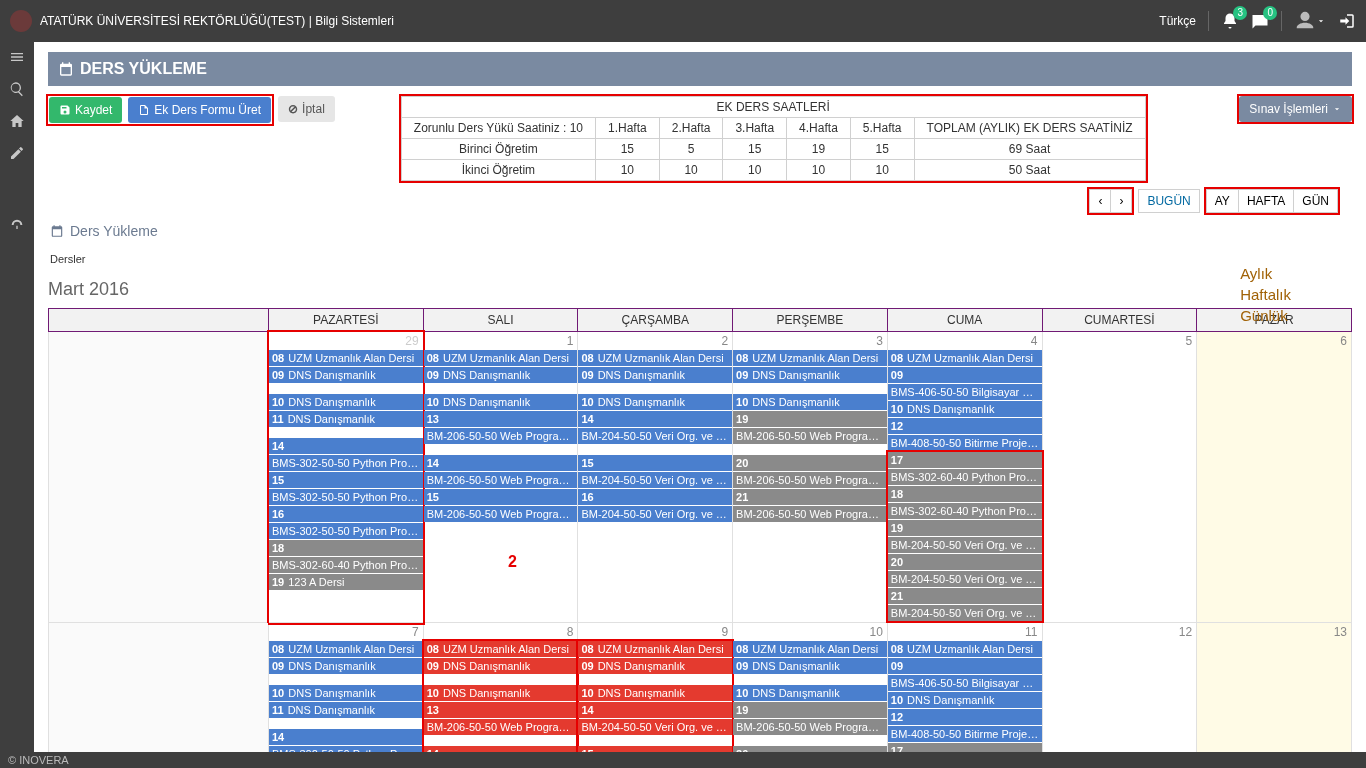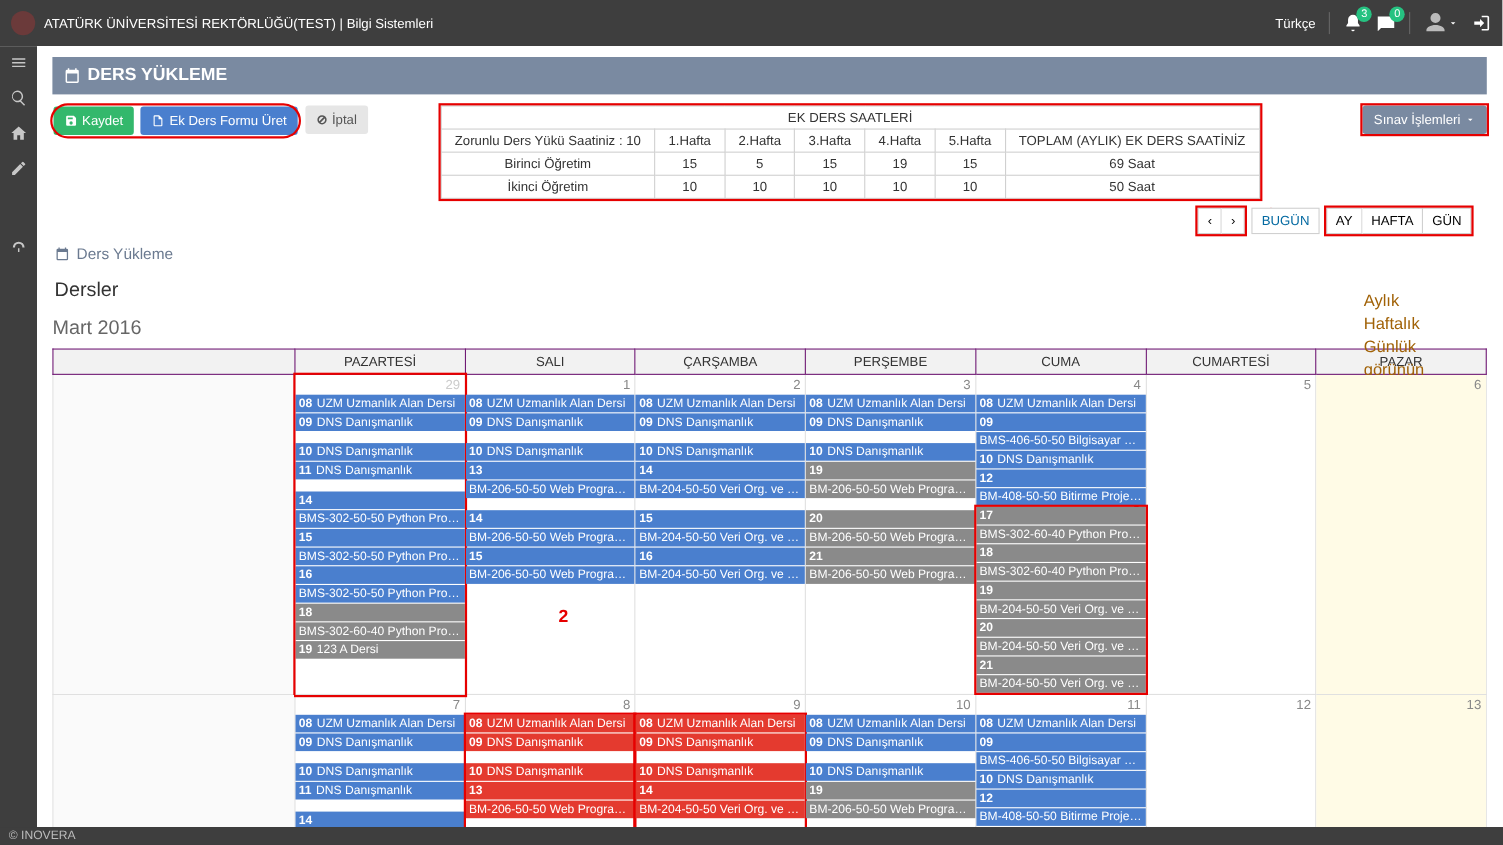--- a/index.html
+++ b/index.html
@@ -46,21 +46,21 @@
   .calnav { display:flex; align-items:center; gap:6px; position:absolute; right:14px; }
   .navgroup{ display:flex;}
   .navbtn{ border:1px solid #d0d0d0; background:#fff; padding:4px 8px; font-size:12px; cursor:pointer;}
   .navbtn.off{ color:#0369a1;}
   .navbtn+.navbtn{ border-left:none;}
   .navrow{ position:relative; height:28px; margin-top:-28px;}
 
   .annot-right{ color:#a16207; font-size:15px; position:absolute; right:36px; line-height:1.4; text-align:left;}
 
   .monthlbl{ text-align:left; font-size:18px; color:#666; margin:14px 0 8px;}
-  .derslbl{ font-size:18px; color:#333; margin:6px 0 0 2px;}
+  .derslbl{ font-size:11px; color:#333; margin:6px 0 0 2px;}
 
   .calwrap{ position:relative;}
   .cal { width:100%; border-collapse:collapse; table-layout:fixed;}
   .cal col.first{width:220px;}
   .cal th{ background:#f2f2f2; font-weight:normal; font-size:12px; padding:4px; border:1px solid #701a75;}
   .cal td{ border:1px solid #e0e0e0; vertical-align:top; padding:0; position:relative; min-width:140px;}
   .cal td.first{ background:#fafafa;}
   .daynum{ text-align:right; font-size:12px; color:#888; padding:2px 4px;}
   .daynum.dim{ color:#ccc;}
   .ev{ font-size:11px; color:#fff; padding:1px 3px; margin:0 0 1px 0; white-space:nowrap; overflow:hidden; text-overflow:ellipsis; line-height:14px;}
@@ -141,21 +141,21 @@
 
   <div class="main">
     <div class="pagehead">
       <svg viewBox="0 0 24 24">
           <path d="M19 4h-1V2h-2v2H8V2H6v2H5a2 2 0 00-2 2v14a2 2 0 002 2h14a2 2 0 002-2V6a2 2 0 00-2-2zm0 16H5V9h14v11z"></path>
         </svg>
       <span>DERS YÜKLEME</span>
     </div>
 
     <div class="toolbar" style="position:relative">
-      <span class="redbox" style="display:inline-flex; gap:6px; padding:1px;border-radius:16px;">
+      <span class="redbox" style="display:inline-flex; gap:6px; padding:1px;">
         <button class="btn green">
           <svg viewBox="0 0 24 24" style="width:12px;height:12px;fill:#fff">
               <path d="M17 3H5a2 2 0 00-2 2v14a2 2 0 002 2h14a2 2 0 002-2V7l-4-4zM12 19a3 3 0 110-6 3 3 0 010 6zm3-10H6V6h9v3z"></path>
             </svg>
           <span>Kaydet</span>
         </button>
         <button class="btn blue">
           <svg viewBox="0 0 24 24" style="width:12px;height:12px;fill:#fff">
               <path d="M14 2H6a2 2 0 00-2 2v16a2 2 0 002 2h12a2 2 0 002-2V8l-6-6zM6 20V4h7v5h5v11H6z"></path>
             </svg>

